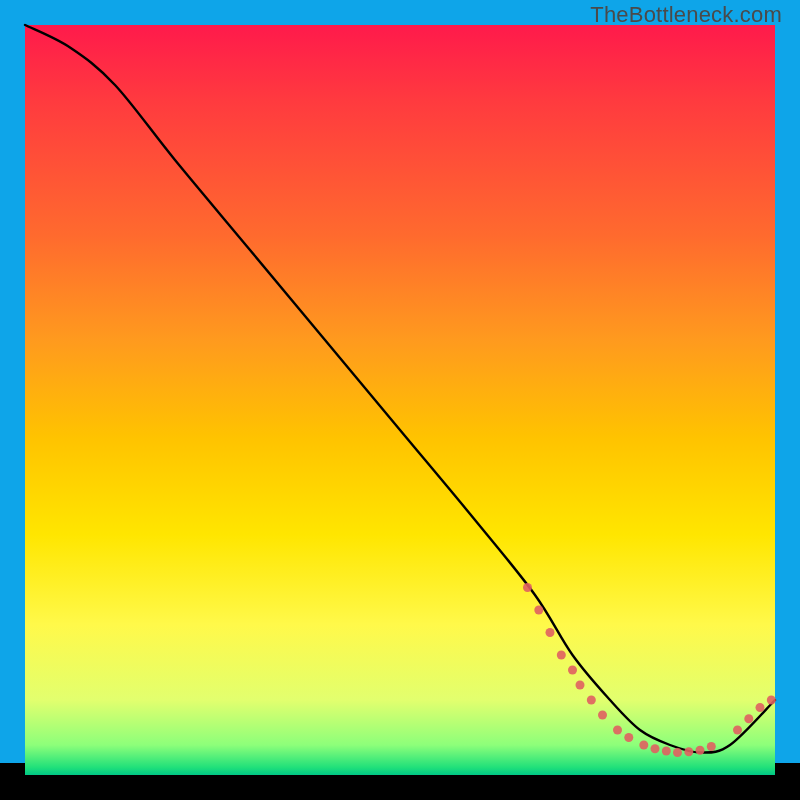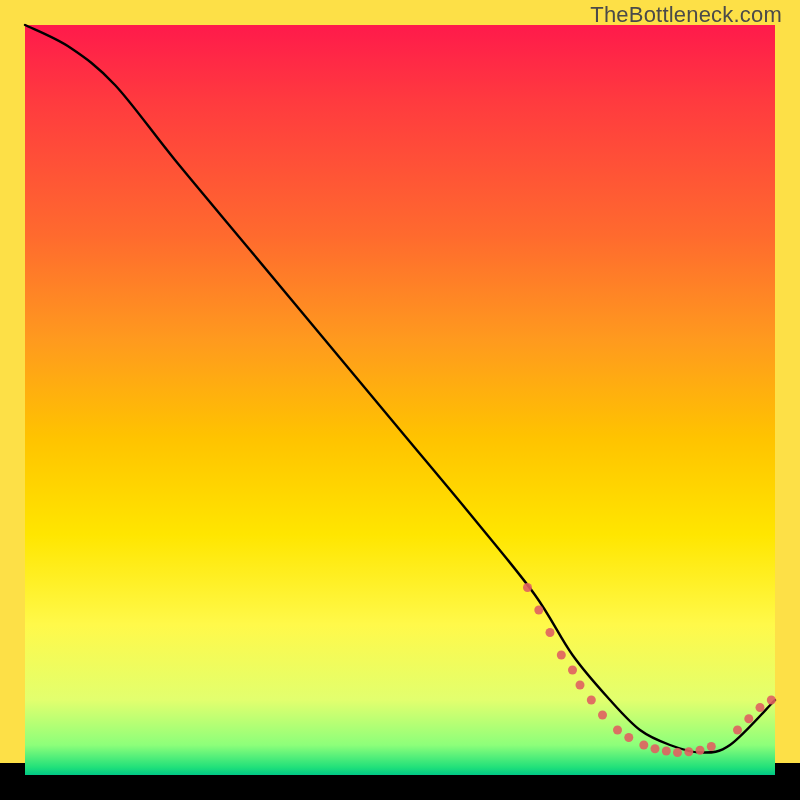--- a/index.html
+++ b/index.html
@@ -8,21 +8,21 @@
     width: 800px;
     height: 800px;
     background: #000;
     overflow: hidden;
     font-family: Arial, Helvetica, sans-serif;
   }
   .frame {
     position: relative;
     width: 800px;
     height: 763px;
-    background: #fde047;
+    background: #0ea5e9;
   }
   .watermark {
     position: absolute;
     top: 2px;
     right: 18px;
     color: #4a4a4a;
     font-size: 22px;
     font-weight: 500;
     letter-spacing: 0.2px;
     z-index: 5;

